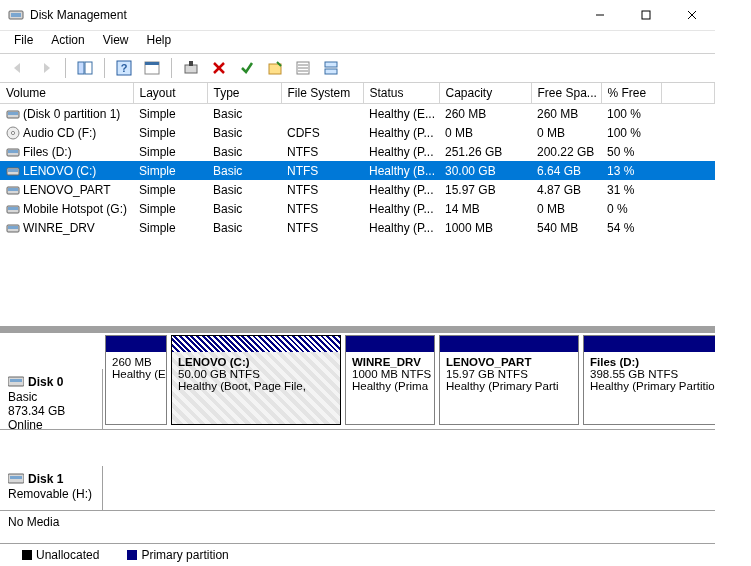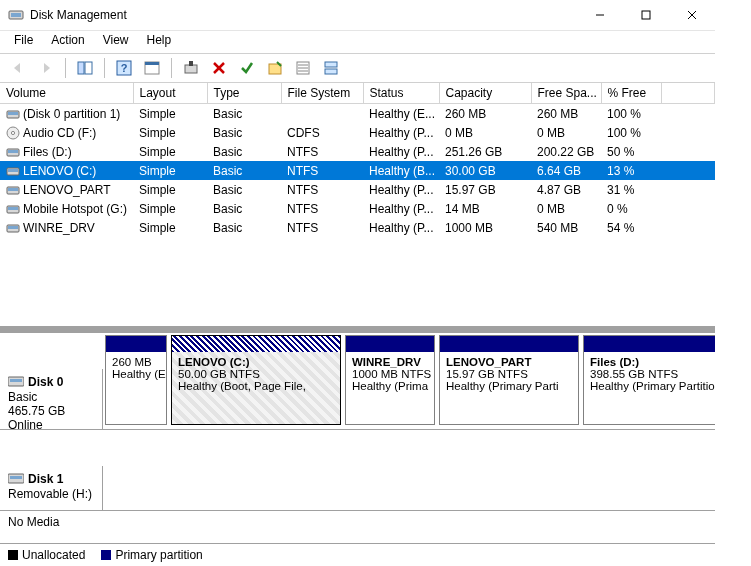--- a/index.html
+++ b/index.html
@@ -200,22 +200,22 @@
     white-space: nowrap;
     font-size: 11.5px;
   }
   .part .pname { font-weight: bold; }
   
   .legend {
     height: 22px;
     border-top: 1px solid #a0a0a0;
     display: flex;
     align-items: center;
-    padding: 0 8px;
-    gap: 16px;
+    padding: 0 22px;
+    gap: 28px;
     font-size: 12px;
     background: #fff;
   }
   .legend .sw {
     width: 10px; height: 10px;
     display: inline-block;
     margin-right: 4px;
     vertical-align: -1px;
   }
   .sw.black { background: #000; }
@@ -462,21 +462,21 @@
   </div>
 
   <div class="graphical" id="graphical">
       <div class="disk-row" style="height: 96px;">
         <div class="disk-label">
           <div><span class="drive-icon"><svg width="16" height="12">
                 <rect x="0" y="2" width="16" height="9" rx="1" fill="#d8d8d8" stroke="#666"></rect>
                 <rect x="2" y="4" width="12" height="3" fill="#7aa6d0"></rect>
               </svg></span><span class="dname">Disk 0</span></div>
           <div>Basic</div>
-          <div>465.75 GB</div>
+          <div>873.34 GB</div>
           <div>Online</div>
         </div>
         <div class="disk-parts">
           <div class="part" style="width: 62px;">
             <div class="bar"></div>
             <div class="body">
               <div>260 MB</div>
               <div>Healthy (EF</div>
             </div>
           </div>

